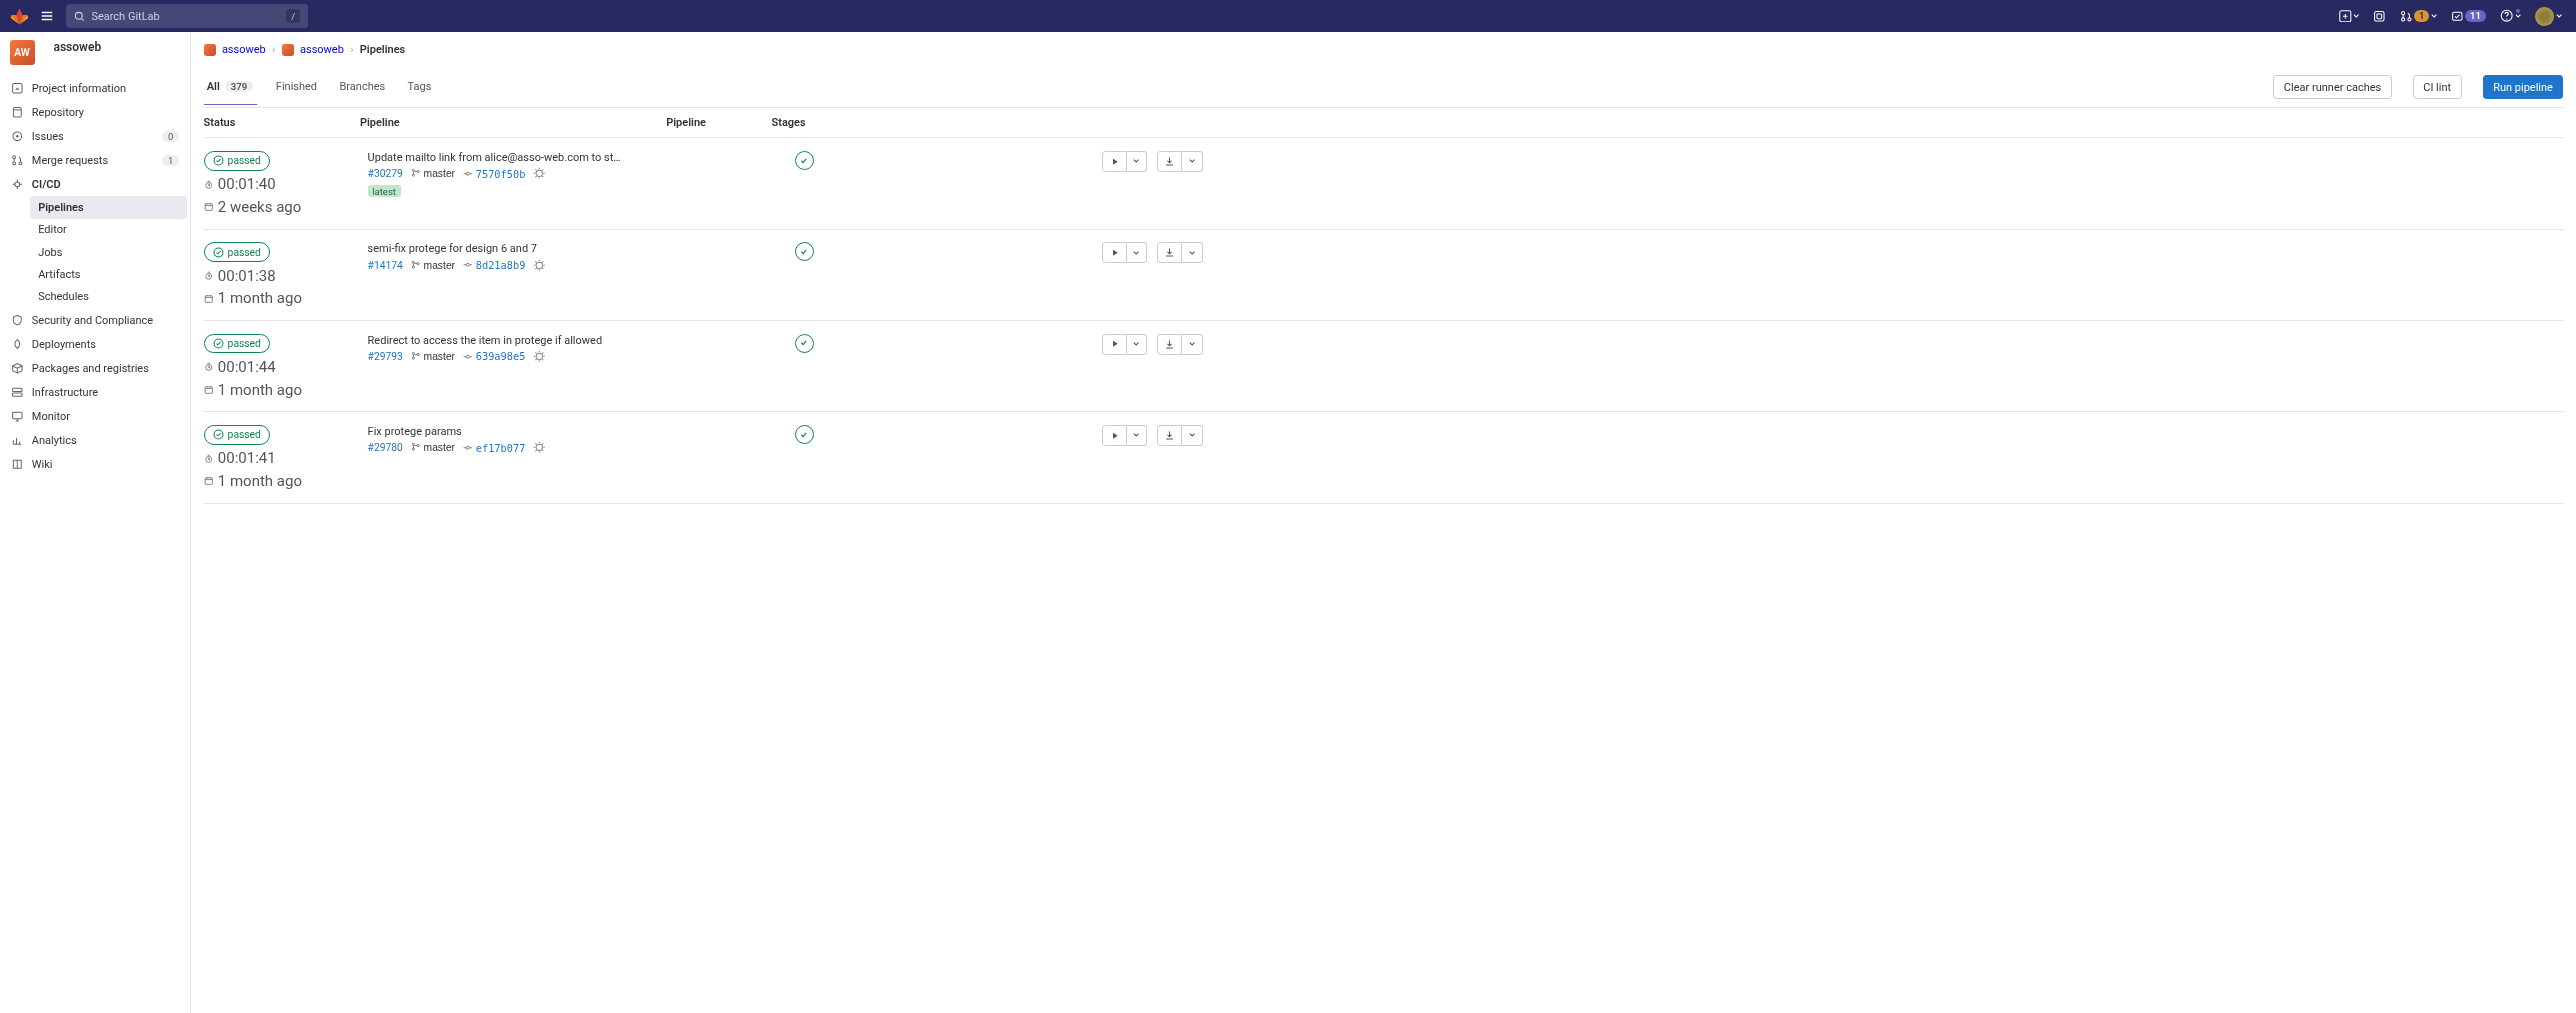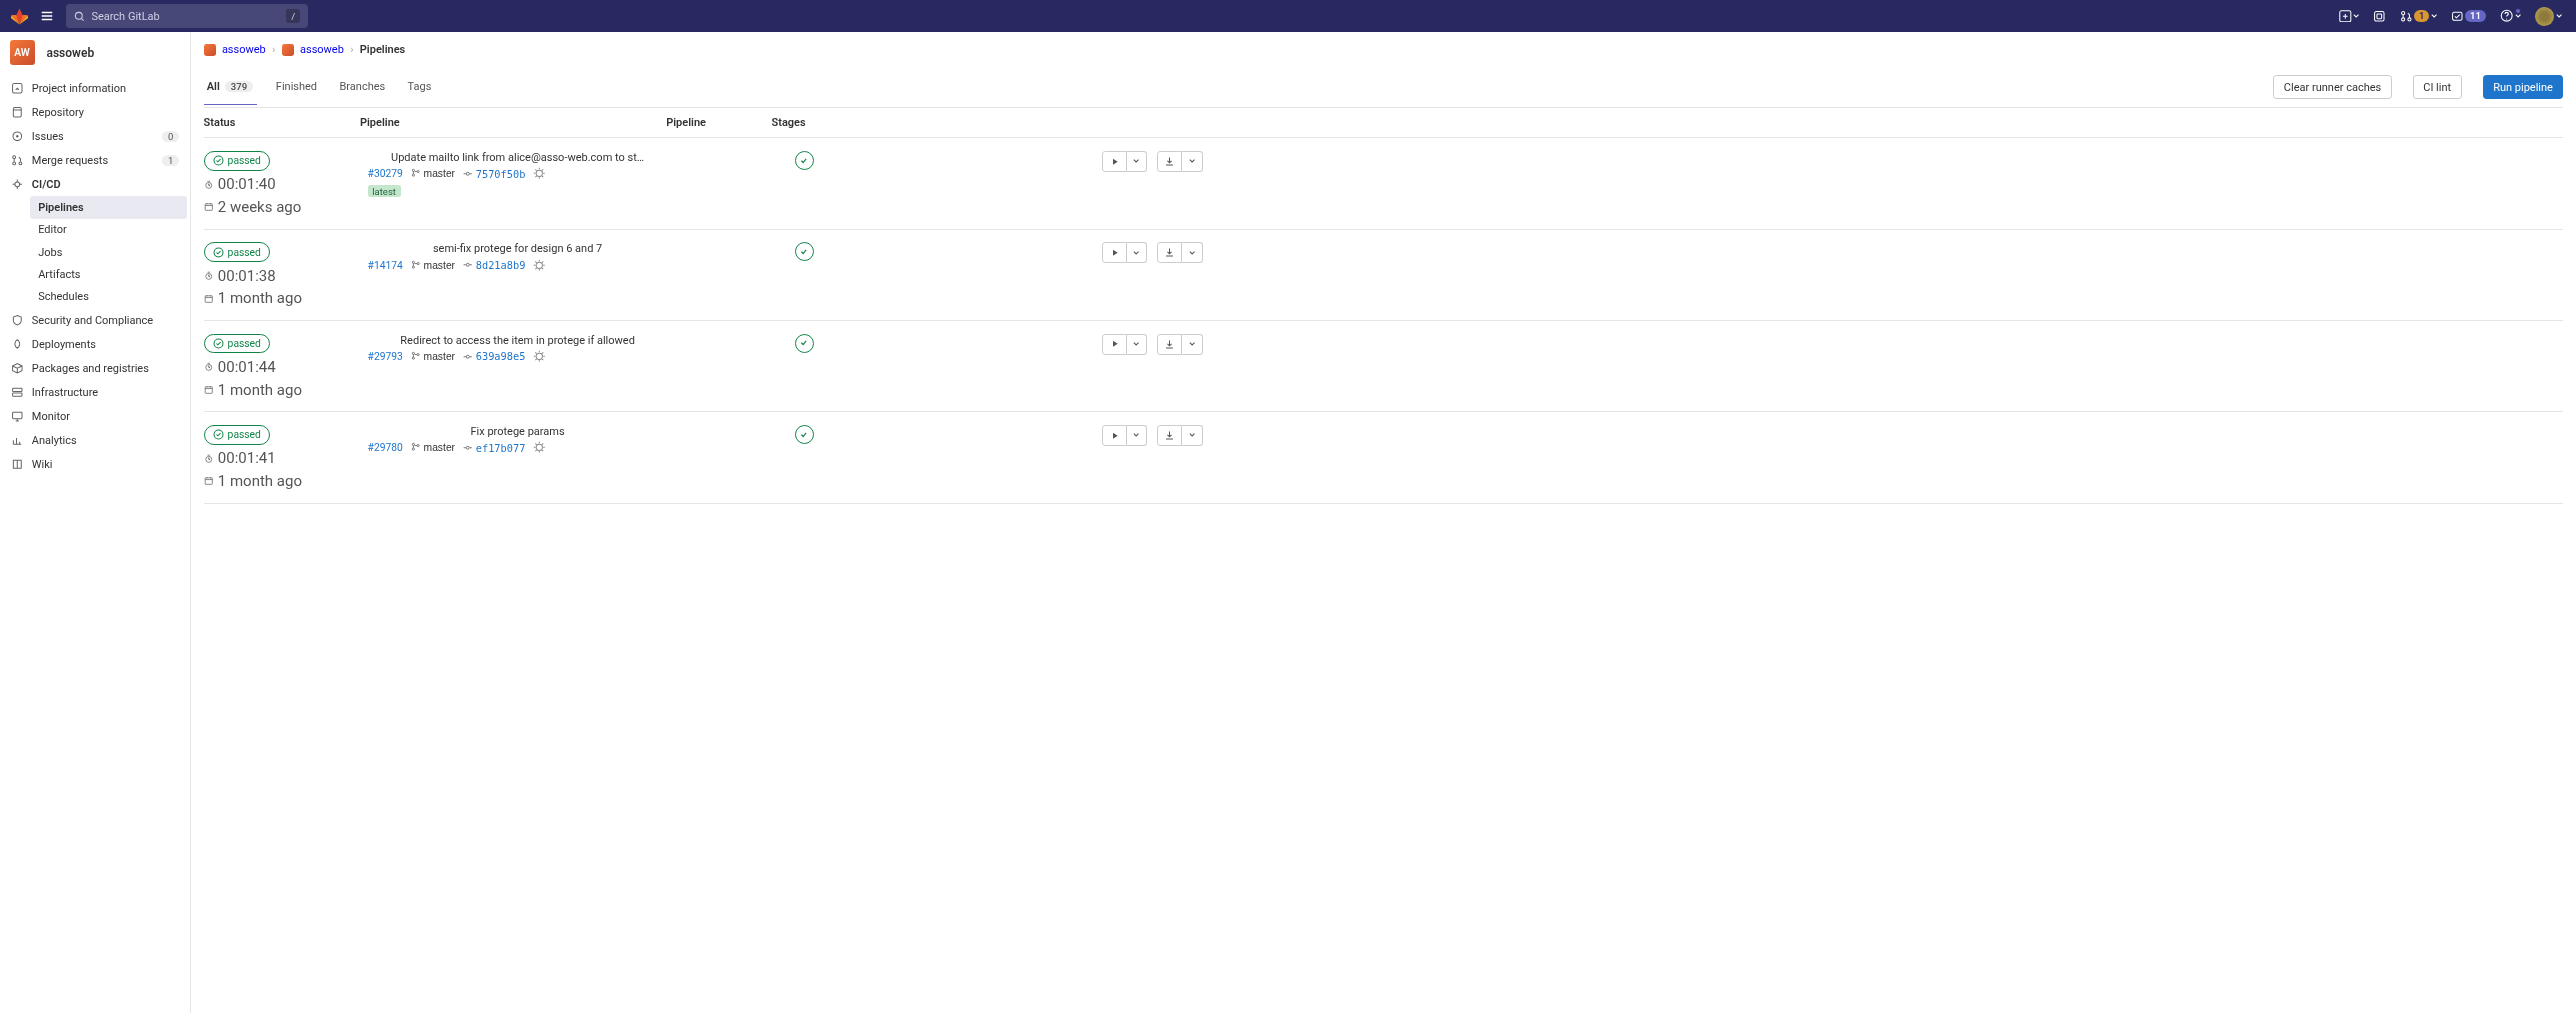--- a/index.html
+++ b/index.html
@@ -18,21 +18,21 @@
 .topbar-item { display: flex; align-items: center; gap: 1.6px; padding: 3.2px 4.7px; cursor: pointer; border-radius: 3.2px; position: relative; }
 .badge-orange { background: #d99530; color: #292961; border-radius: 7px; padding: 0 4.7px; font-size: 9.5px; font-weight: 600; line-height: 12.6px; }
 .badge-blue-light { background: #6666c4; color:#fff; border-radius: 7px; padding: 0 4.7px; font-size: 9.5px; font-weight:600; line-height:12.6px;}
 .avatar { width: 19px; height: 19px; border-radius: 50%; background: radial-gradient(circle, #8e7b3c 30%, #c6b15a 100%); }
 .project-avatar { width: 25px; height: 25px; border-radius: 3.2px; background: linear-gradient(135deg,#f5793a,#c94c2b); color:#fff; display:flex; align-items:center; justify-content:center; font-size:10.3px; font-weight:600;}
 .dot-indicator { width:6.3px; height:6.3px; background:#6666c4; border-radius:50%; position:absolute; top:1.6px; right:4.7px; border:0.8px solid #292961;}
 
 
 .app { display: flex; height: calc(100vh - 32px); }
 .sidebar { width: 191px; border-right: 0.8px solid #e5e5e5; overflow-y: auto; }
-.project-header { display: flex; align-items: center; gap: 12px; padding: 8px 9.5px; font-weight: 600; font-size: 12px; }
+.project-header { display: flex; gap: 19px; padding: 8px 9.5px; font-weight: 600; font-size: 12px; }
 .nav { padding: 3.2px; }
 .nav-item { display: flex; align-items: center; gap: 8px; padding: 5.5px 8px; border-radius: 3.2px; cursor: pointer; color: #333; font-size: 11px; }
 .nav-item.active { background: #e9e9f2; font-weight:600; }
 .nav-sub { padding-left: 27px; }
 .nav-sub .nav-item { padding: 4.7px 8px; }
 .nav-icon { width: 12.6px; height: 12.6px; flex:none; }
 .count-badge { margin-left:auto; background:#eee; border-radius:7px; padding:0 5.5px; font-size:9.5px; color:#555; }
 
 
 .main { flex: 1; overflow-y: auto; padding: 0 12.6px; }
@@ -55,21 +55,21 @@
 .filter-input input { flex:1; border:none; padding:6.3px 9.5px; outline:none; font-size:11px;}
 .filter-input .search-btn { width:25px; border-left:0.8px solid #ccc; display:flex; align-items:center; justify-content:center; cursor:pointer; background:#fff;}
 .show-dropdown { border:0.8px solid #ccc; border-radius:3.2px; padding:5.5px 9.5px; display:flex; align-items:center; gap:4.7px; cursor:pointer;}
 
 
 .ptable { width:100%; }
 .ptable .header-row { display:grid; grid-template-columns: 150px 300px 99px 253px 141px; padding: 8px 0; border-bottom:0.8px solid #e5e5e5; font-weight:600; color:#333; gap:6.3px;}
 .prow { display:grid; grid-template-columns: 150px 300px 99px 253px 141px; padding: 12.6px 0; border-bottom:0.8px solid #e5e5e5; gap:14px; align-items:start;}
 .status-pill { border:0.8px solid #108548; color:#108548; border-radius:11px; padding:2.4px 8px; display:inline-flex; align-items:center; gap:4px; font-size:10.3px;}
 .meta-line { display:flex; align-items:center; gap:4.7px; font-size:15px; color:#555; margin-top:4.7px;}
-.title { font-size:11px; color:#333; white-space:nowrap; overflow:hidden; text-overflow:ellipsis;text-align:center;}
+.title { font-size:11px; color:#333; white-space:nowrap; overflow:hidden; text-overflow:ellipsis;}
 .pipeline-links { display:flex; align-items:center; gap:8px; margin-top:3.2px; font-size:10.3px; flex-wrap:wrap;}
 .pipeline-id { color:#1f75cb;}
 .branch {font-family:Liberation Sans, sans-serif; font-size:10.3px; display:flex; align-items:flex-start; gap:3.2px; color:#333;}
 .commit {font-family:monospace; font-size:10.3px; color:#1f75cb; display:flex; align-items:center; gap:3.2px;}
 .label-latest { background:#c3e6cd; color:#24663b; border-radius:2.4px; padding:0.8px 4.7px; font-size:9.5px; display:inline-block; margin-top:4.7px;}
 .trigger-avatar { width:24px; height:24px; border-radius:50%; background: radial-gradient(circle,#1b6fb5 25%,#84c4ea 100%);}
 .stage-circle { width:19px; height:19px; border:1.6px solid #108548; border-radius:50%; display:flex; align-items:center; justify-content:center; cursor:pointer;}
 .row-actions { display:flex; gap:0; justify-content:flex-end;}
 .action-group { display:flex;}
 .action-btn { border:0.8px solid #ccc; background:#fff; padding:4px 6.3px; display:flex; align-items:center; justify-content:center; cursor:pointer; gap:3.2px; min-width:20.5px;}

